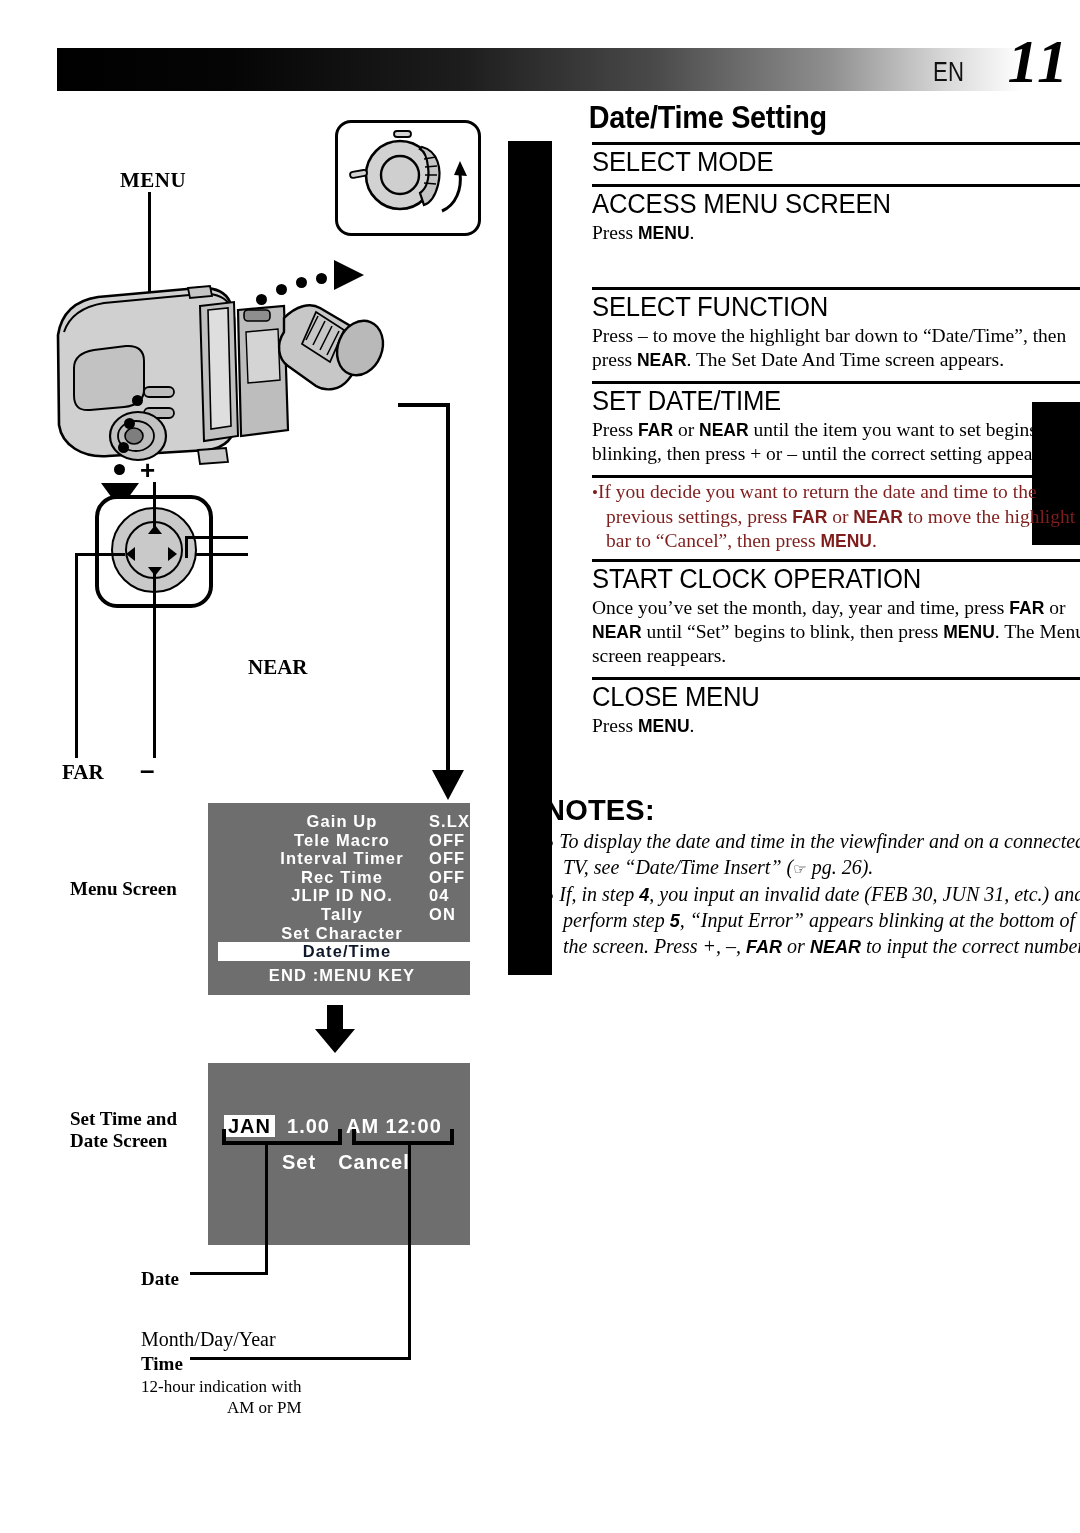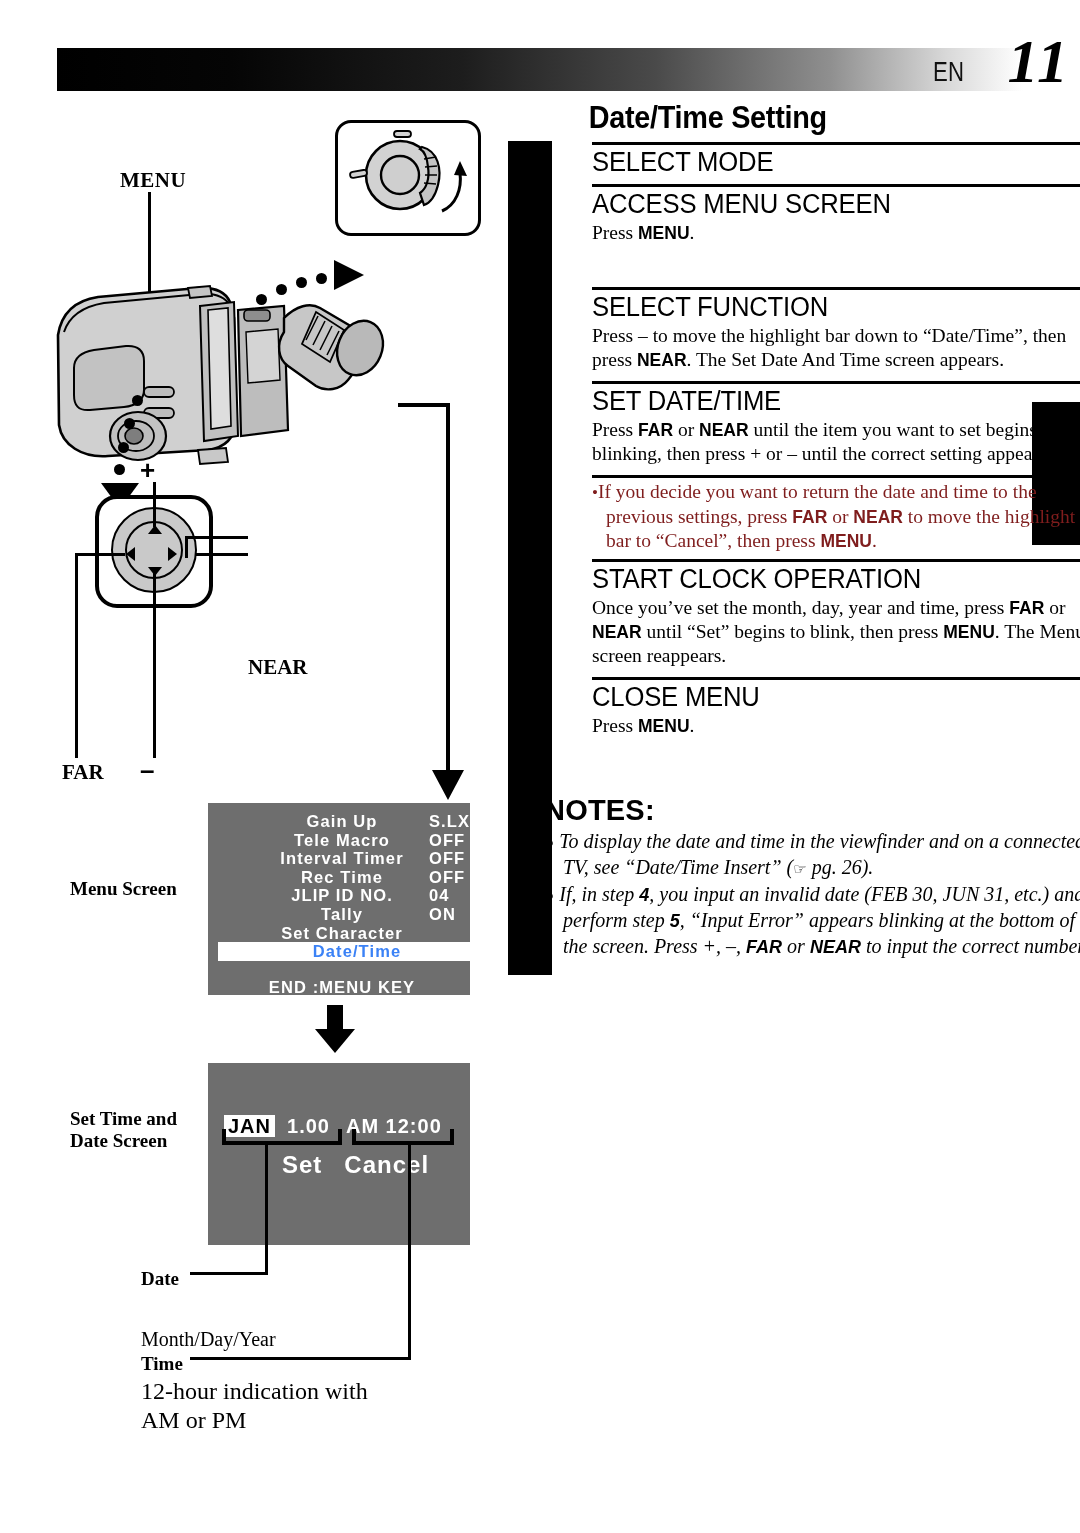--- a/index.html
+++ b/index.html
@@ -88,45 +88,45 @@
   .date-osd{left:208px;top:963px;width:262px;height:182px;}
 
   .osd-list{
     position:absolute;left:16px;top:9px;right:10px;
     font-family:"Liberation Sans", sans-serif;
     font-weight:700;font-size:16.5px;color:#ffffff;
     letter-spacing:1.1px;line-height:18.6px;text-align:center;
   }
   .osd-row{position:relative;height:18.6px;white-space:nowrap;}
   .osd-row .val{position:absolute;left:205px;top:0;}
-  .osd-row.hl{background:#ffffff;color:#3b82f6;margin-left:-6px;padding-left:16px;width:246px;}
-  .osd-end{margin-top:17px;}
+  .osd-row.hl{background:#ffffff;color:#0f172a;margin-left:-6px;padding-left:6px;width:246px;}
+  .osd-end{margin-top:5px;}
 
   .dt-line{
     position:absolute;left:16px;top:52px;
     font-family:"Liberation Sans", sans-serif;font-weight:700;font-size:20px;color:#fff;
     letter-spacing:1px;white-space:nowrap;
   }
   .dt-hl{background:#fff;color:#000;padding:0 4px;}
   .dt-sc{
     position:absolute;left:74px;top:88px;
-    font-family:"Liberation Sans", sans-serif;font-weight:700;font-size:24px;color:#fff;
+    font-family:"Liberation Sans", sans-serif;font-weight:700;font-size:20px;color:#fff;
     letter-spacing:1px;white-space:nowrap;
   }
   .dt-sc .gap{display:inline-block;width:22px;}
 
   .bracket{position:absolute;background:#000;}
 
   .menu-scr-lbl{position:absolute;left:70px;top:778px;font-size:19px;}
   .settime-lbl{position:absolute;left:70px;top:1008px;font-size:19px;line-height:1.18;}
 
   .date-lbl{position:absolute;left:141px;top:1168px;font-size:19px;}
   .date-sub{position:absolute;left:141px;top:1192px;font-size:20px;font-weight:400;font-family:"Liberation Serif",serif;margin-top:36px;}
   .time-lbl{position:absolute;left:141px;top:1253px;font-size:19px;}
-  .time-sub{position:absolute;left:141px;top:1277px;font-size:24px;font-weight:400;font-family:"Liberation Serif",serif;line-height:1.22;}
+  .time-sub{position:absolute;left:141px;top:1277px;font-size:17px;font-weight:400;font-family:"Liberation Serif",serif;line-height:1.22;text-align:right;}
 
   
   .right{position:absolute;left:508px;top:100px;width:545px;padding-left:36px;}
   .title{
     font-family:"Liberation Sans", sans-serif;
     font-weight:700;font-size:31px;color:#000;letter-spacing:-.3px;
     margin:0 0 6px 0;padding-left:48px;
     transform:scaleX(.93);transform-origin:left center;
   }
   .numcol{position:absolute;left:0;top:41px;width:44px;bottom:-14px;background:#000;}

